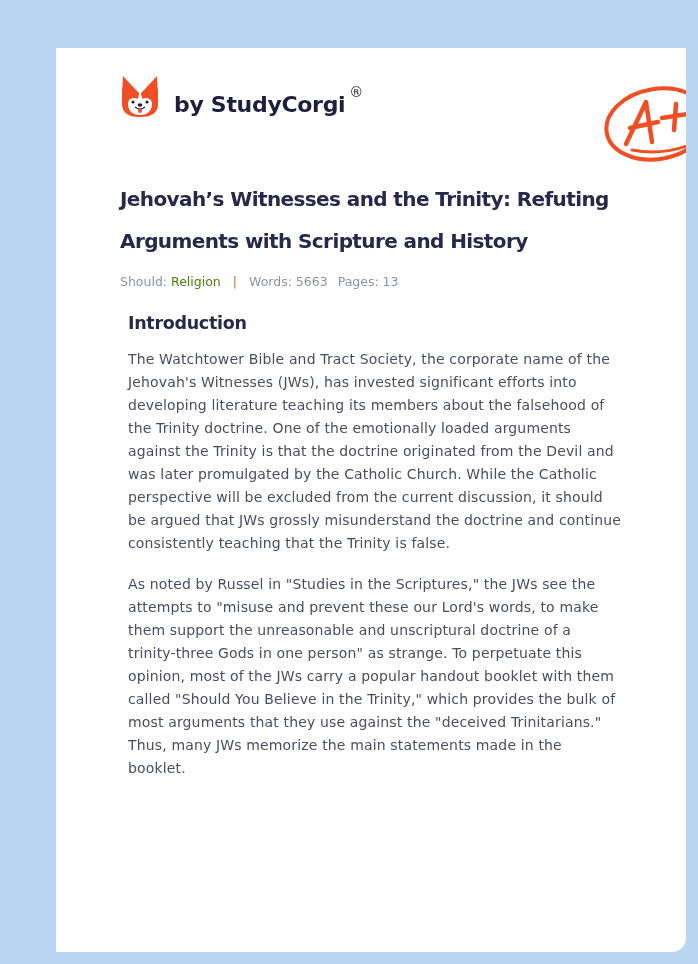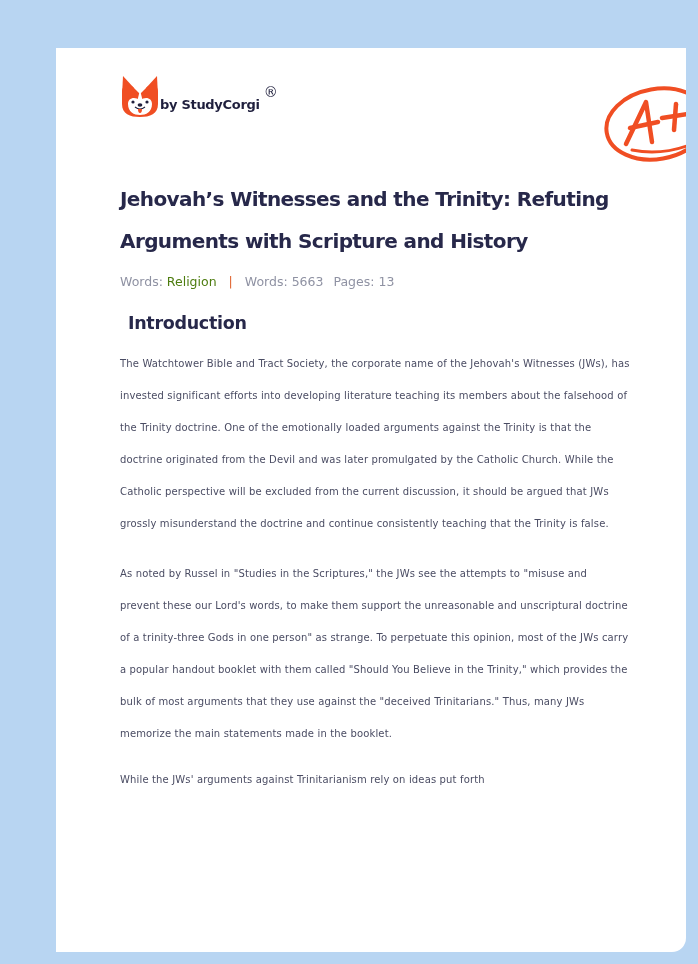--- a/index.html
+++ b/index.html
@@ -36,23 +36,24 @@
       left: 0;
       top: 0;
       display: flex;
       align-items: center;
     }
     .logo-icon {
       width: 40px;
       height: 44px;
     }
     .brand {
+      margin-left: 14px;
       font-family: "DejaVu Sans", sans-serif;
       font-weight: bold;
-      font-size: 13px;
+      font-size: 22px;
       color: #1f1f3d;
       letter-spacing: -0.3px;
       margin-top: 12px;
     }
     .reg {
       font-family: "DejaVu Sans", sans-serif;
       font-size: 14px;
       color: #1f1f3d;
       margin-left: 4px;
       margin-top: -4px;
@@ -106,24 +107,24 @@
       font-weight: bold;
       font-size: 17.5px;
       line-height: 24px;
       color: #27284a;
       letter-spacing: -0.3px;
     }
     .intro-h {
       margin-top: 22px;
     }
     p {
-      margin: 0;
+      margin: 8px;
       font-family: "DejaVu Sans", sans-serif;
-      font-size: 10px;
-      line-height: 32px;
+      font-size: 14px;
+      line-height: 23px;
       color: #4a4c63;
       letter-spacing: 0.15px;
     }
     .p1 { margin-top: 13px; }
     .p2 { margin-top: 18px; }
     .h-def { margin-top: 18px; }
     .p3 { margin-top: 14px; }
   </style>
 </head>
 <body>
@@ -166,27 +167,26 @@
         <path d="M74 20 L72 46" stroke="#f04e23" stroke-width="4.5" fill="none" stroke-linecap="round"></path>
         <path d="M30 66 Q60 72 90 60" stroke="#f04e23" stroke-width="3" fill="none" stroke-linecap="round"></path>
       </svg>
     </span>
   </div>
 
   <div class="content">
     <h1>Jehovah’s Witnesses and the Trinity: Refuting Arguments with Scripture and History</h1>
 
     <div class="meta">
-      <span>Words:</span>
+      <span>Should:</span>
       <span class="topic-val">Religion</span>
       <span class="sep">|</span>
       <span>Words: 5663</span>
       <span class="pages">Pages: 13</span>
     </div>
 
     <h2 class="intro-h">Introduction</h2>
     <p class="p1">The Watchtower Bible and Tract Society, the corporate name of the Jehovah's Witnesses (JWs), has invested significant efforts into developing literature teaching its members about the falsehood of the Trinity doctrine. One of the emotionally loaded arguments against the Trinity is that the doctrine originated from the Devil and was later promulgated by the Catholic Church. While the Catholic perspective will be excluded from the current discussion, it should be argued that JWs grossly misunderstand the doctrine and continue consistently teaching that the Trinity is false.</p>
     <p class="p2">As noted by Russel in "Studies in the Scriptures," the JWs see the attempts to "misuse and prevent these our Lord's words, to make them support the unreasonable and unscriptural doctrine of a trinity-three Gods in one person" as strange. To perpetuate this opinion, most of the JWs carry a popular handout booklet with them called "Should You Believe in the Trinity," which provides the bulk of most arguments that they use against the "deceived Trinitarians." Thus, many JWs memorize the main statements made in the booklet.</p>
 
-    <p class="p3">While the JWs' arguments against Trinitarianism rely on ideas put forth</p>
   </div>
 
 </div>
 
 </body></html>

